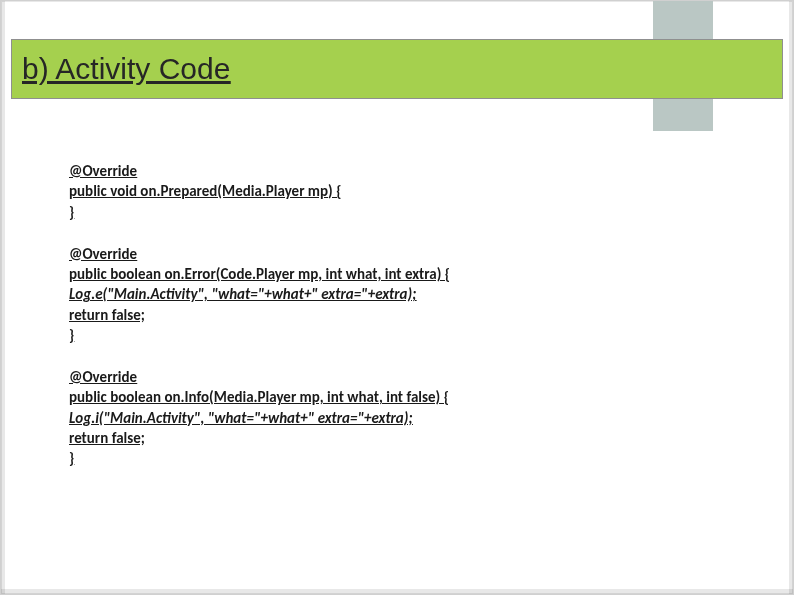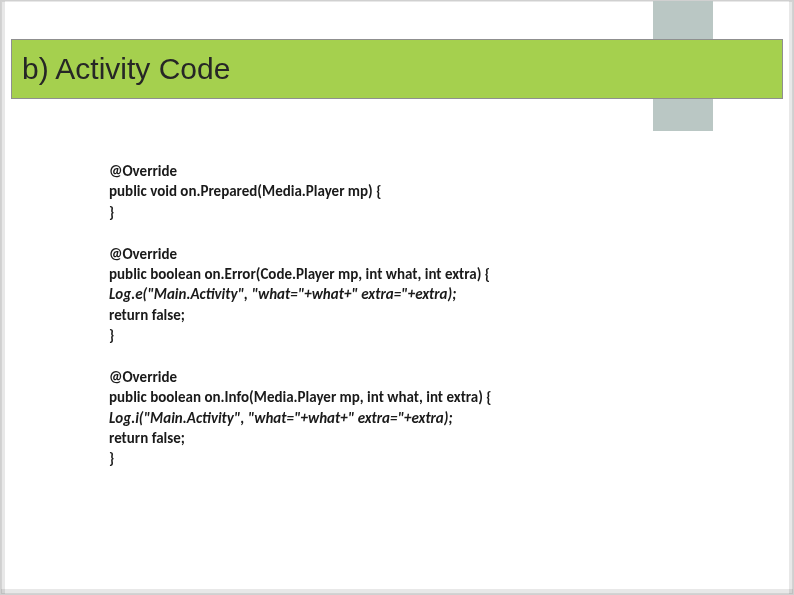--- a/index.html
+++ b/index.html
@@ -1,15 +1,15 @@
 <!DOCTYPE html>
 <html><head>
 <meta charset="utf-8">
 <style>
-  * { box-sizing: border-box; margin: 0; padding: 0; }
+  * { box-sizing: border-box; margin: 0; padding: 0; text-decoration: underline; }
   html, body { width: 794px; height: 595px; overflow: hidden; font-family: Calibri, Arial, sans-serif; }
   body { background: #ffffff; position: relative; }
 
   .slide {
     position: absolute;
     inset: 0;
     background: #ffffff;
     border: 1px solid #d0d0d0;
     box-shadow: inset 0 0 0 1px #e8e8e8;
   }
@@ -49,21 +49,21 @@
   
   .code-area {
     position: absolute;
     top: 160px;
     left: 68px;
     right: 60px;
     font-size: 15px;
     line-height: 1.35;
     color: #1a1a1a;
   }
-  .code-block { margin-bottom: 22px; margin-left: 40px; }
+  .code-block { margin-bottom: 22px; }
   .line { white-space: pre; }
   .bold { font-weight: 700; }
   .italic-line { font-style: italic; font-weight: 700; }
 
   
   .edge-shadow-left, .edge-shadow-right, .edge-shadow-bottom {
     position: absolute; background: rgba(0,0,0,0.09);
   }
   .edge-shadow-left { left:0; top:0; bottom:0; width:4px; }
   .edge-shadow-right { right:0; top:0; bottom:0; width:4px; }
@@ -93,19 +93,19 @@
     <div class="code-block">
       <div class="line bold">@Override</div>
       <div class="line bold">public boolean on.Error(Code.Player mp, int what, int extra) {</div>
       <div class="line italic-line">Log.e("Main.Activity", "what="+what+" extra="+extra);</div>
       <div class="line bold">return false;</div>
       <div class="line bold">}</div>
     </div>
 
     <div class="code-block">
       <div class="line bold">@Override</div>
-      <div class="line bold">public boolean on.Info(Media.Player mp, int what, int extra) {</div>
+      <div class="line bold">public boolean on.Info(Media.Player mp, int what, int false) {</div>
       <div class="line italic-line">Log.i("Main.Activity", "what="+what+" extra="+extra);</div>
       <div class="line bold">return false;</div>
       <div class="line bold">}</div>
     </div>
   </div>
 </div>
 
 </body></html>

